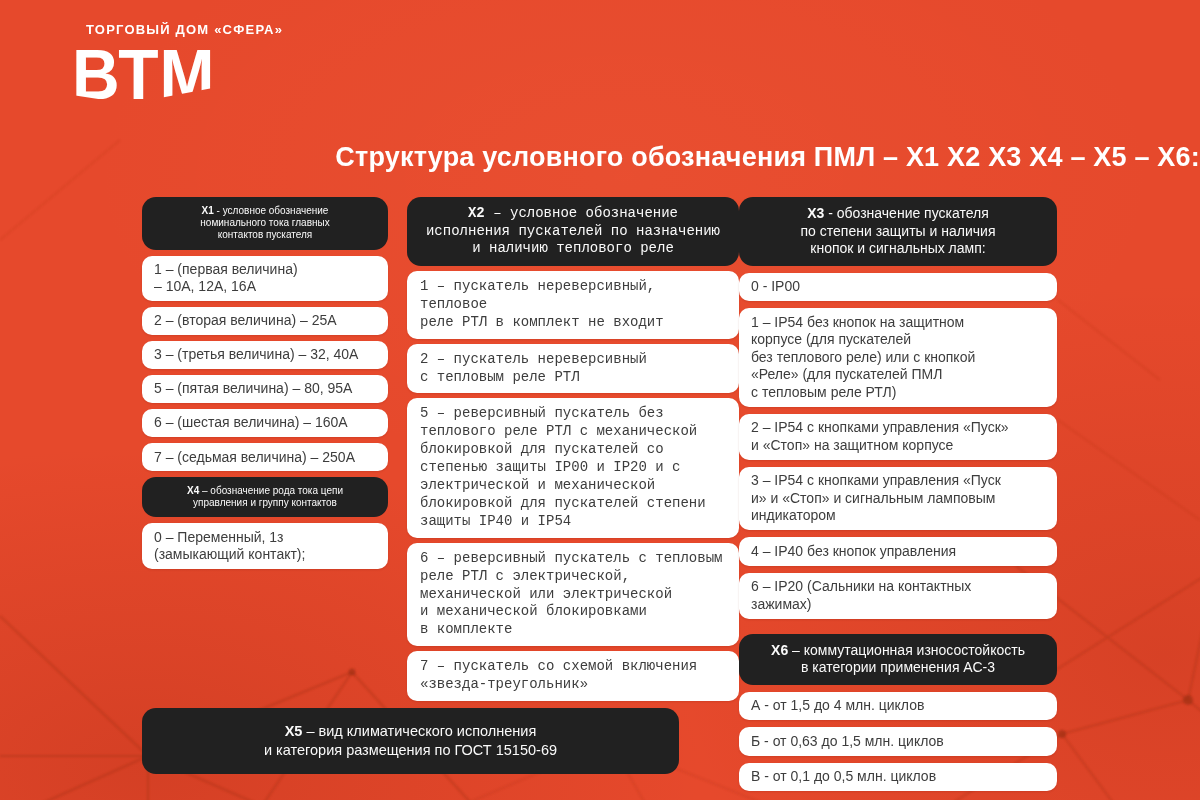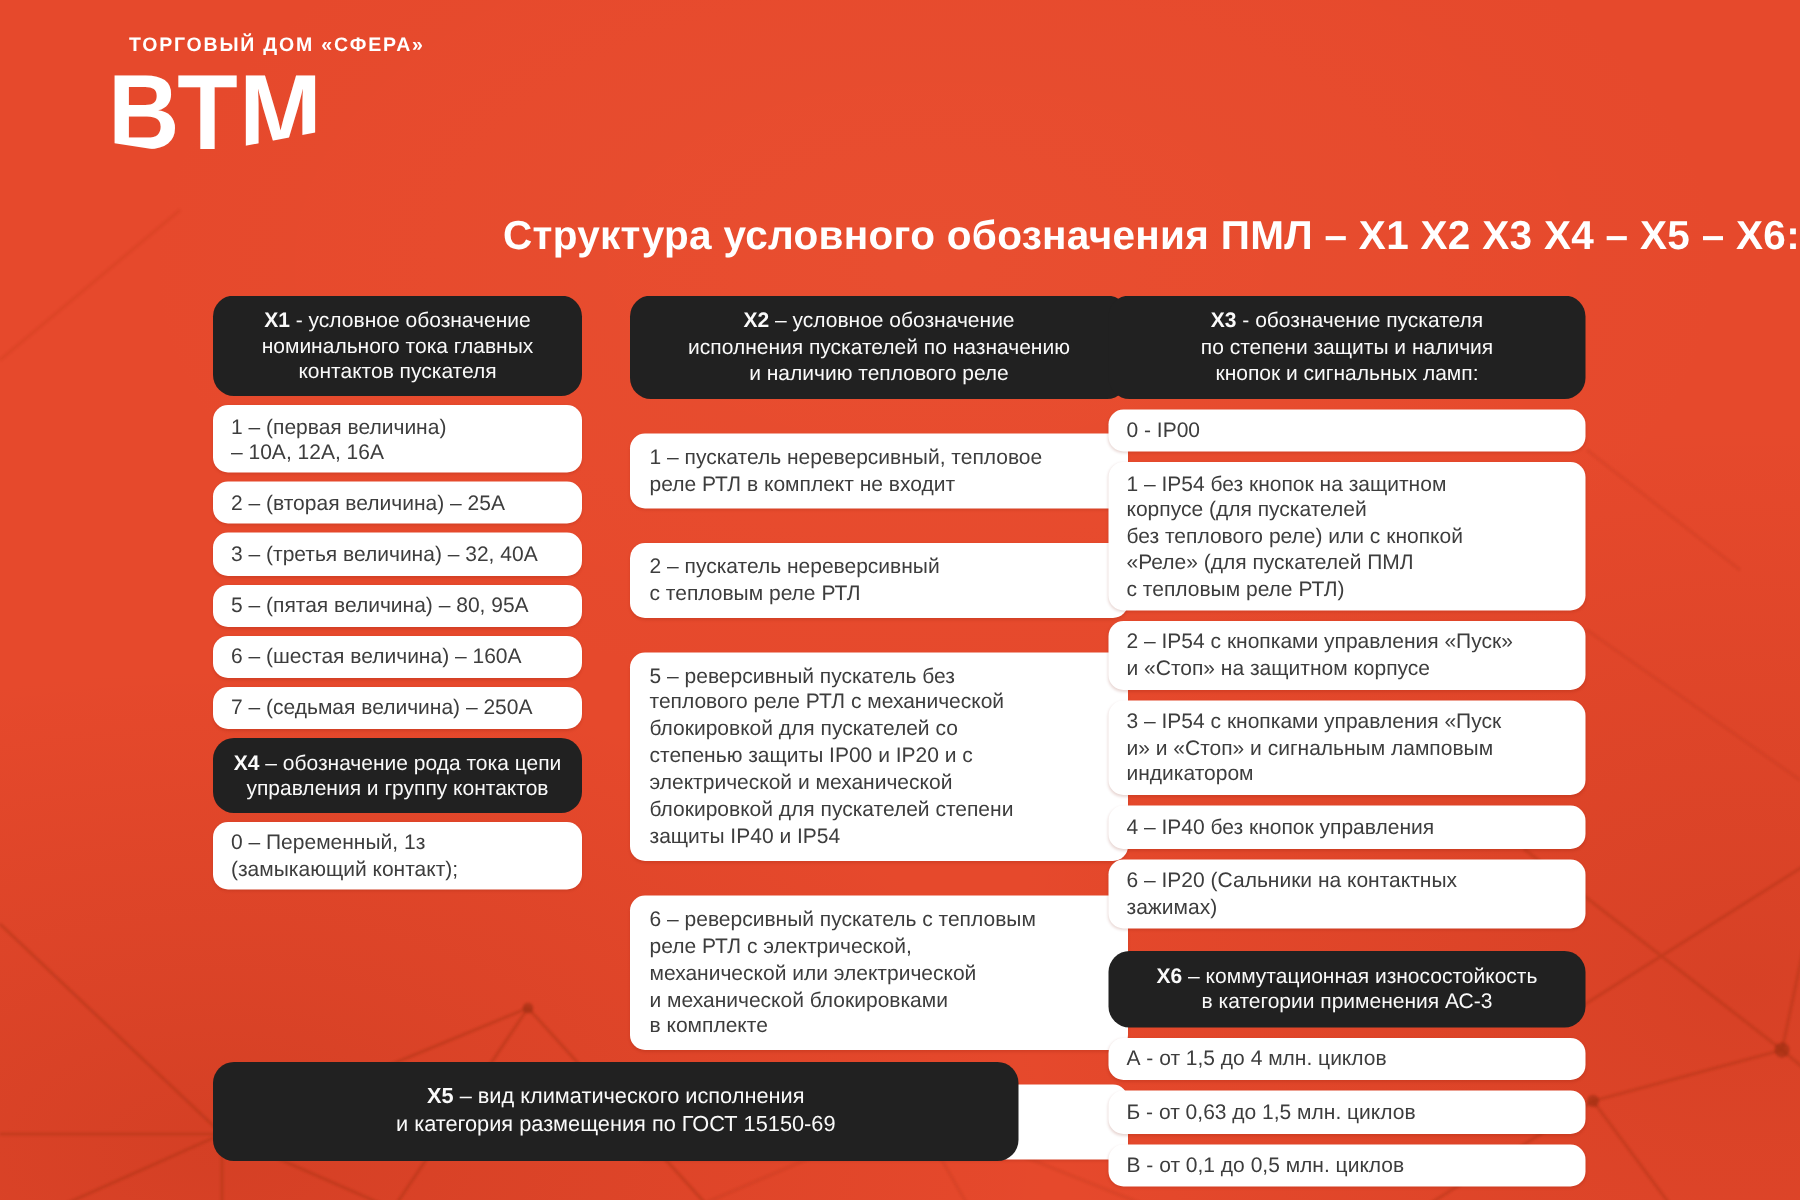--- a/index.html
+++ b/index.html
@@ -17,28 +17,28 @@
   .brand{position:absolute;left:72px;top:22px;color:#fff;}
   .tagline{font-size:13px;font-weight:bold;letter-spacing:1.2px;margin:0 0 4px 14px;white-space:nowrap;}
   .logowrap{display:inline-block;clip-path:polygon(0 0,100% 0,100% 74%,40% 100%,0 86%);}
   .logotype{font-size:66px;font-weight:700;line-height:.95;letter-spacing:1px;transform:scaleY(1.08);transform-origin:top left;}
   
   .title{position:absolute;left:0;right:0;top:142px;margin:0;text-align:right;
     color:#fff;font-size:27px;font-weight:800;letter-spacing:.2px;}
   
   .col{position:absolute;display:flex;flex-direction:column;}
   .col1{left:142px;top:197px;width:246px;gap:6px;}
-  .col2{left:420px;top:197px;width:332px;gap:23px;}
+  .col2{left:407px;top:197px;width:332px;gap:5px;font-family:Liberation Mono, monospace;}
   .col3{left:739px;top:197px;width:318px;gap:7px;}
   .box{white-space:pre-line;box-sizing:border-box;}
   .light{background:#fff;color:#3d3d3d;border-radius:10px;box-shadow:0 1px 2px rgba(120,20,5,.18);}
   .dark{background:#212121;color:#fafafa;border-radius:14px;text-align:center;}
   .dark b{font-weight:800;}
   .col1 .light{font-size:14px;line-height:1.22;padding:5.5px 12px;}
-  .col1 .dark{font-size:14px;line-height:1.22;padding:8px 10px;}
+  .col1 .dark{font-size:10px;line-height:1.22;padding:8px 10px;}
   .col2 .light{font-size:14px;line-height:1.28;padding:7px 13px;}
   .col2 .dark{font-size:14px;line-height:1.26;padding:8px 10px;}
   .col3 .light{font-size:14px;line-height:1.25;padding:5.5px 12px;}
   .col3 .dark{font-size:14px;line-height:1.25;padding:8px 10px;}
   .x6-header{margin-top:8px;}
   .banner{position:absolute;left:142px;top:708px;width:537px;
     font-size:14.5px;line-height:1.3;padding:14px 10px;}
 </style>
 </head>
 <body>

